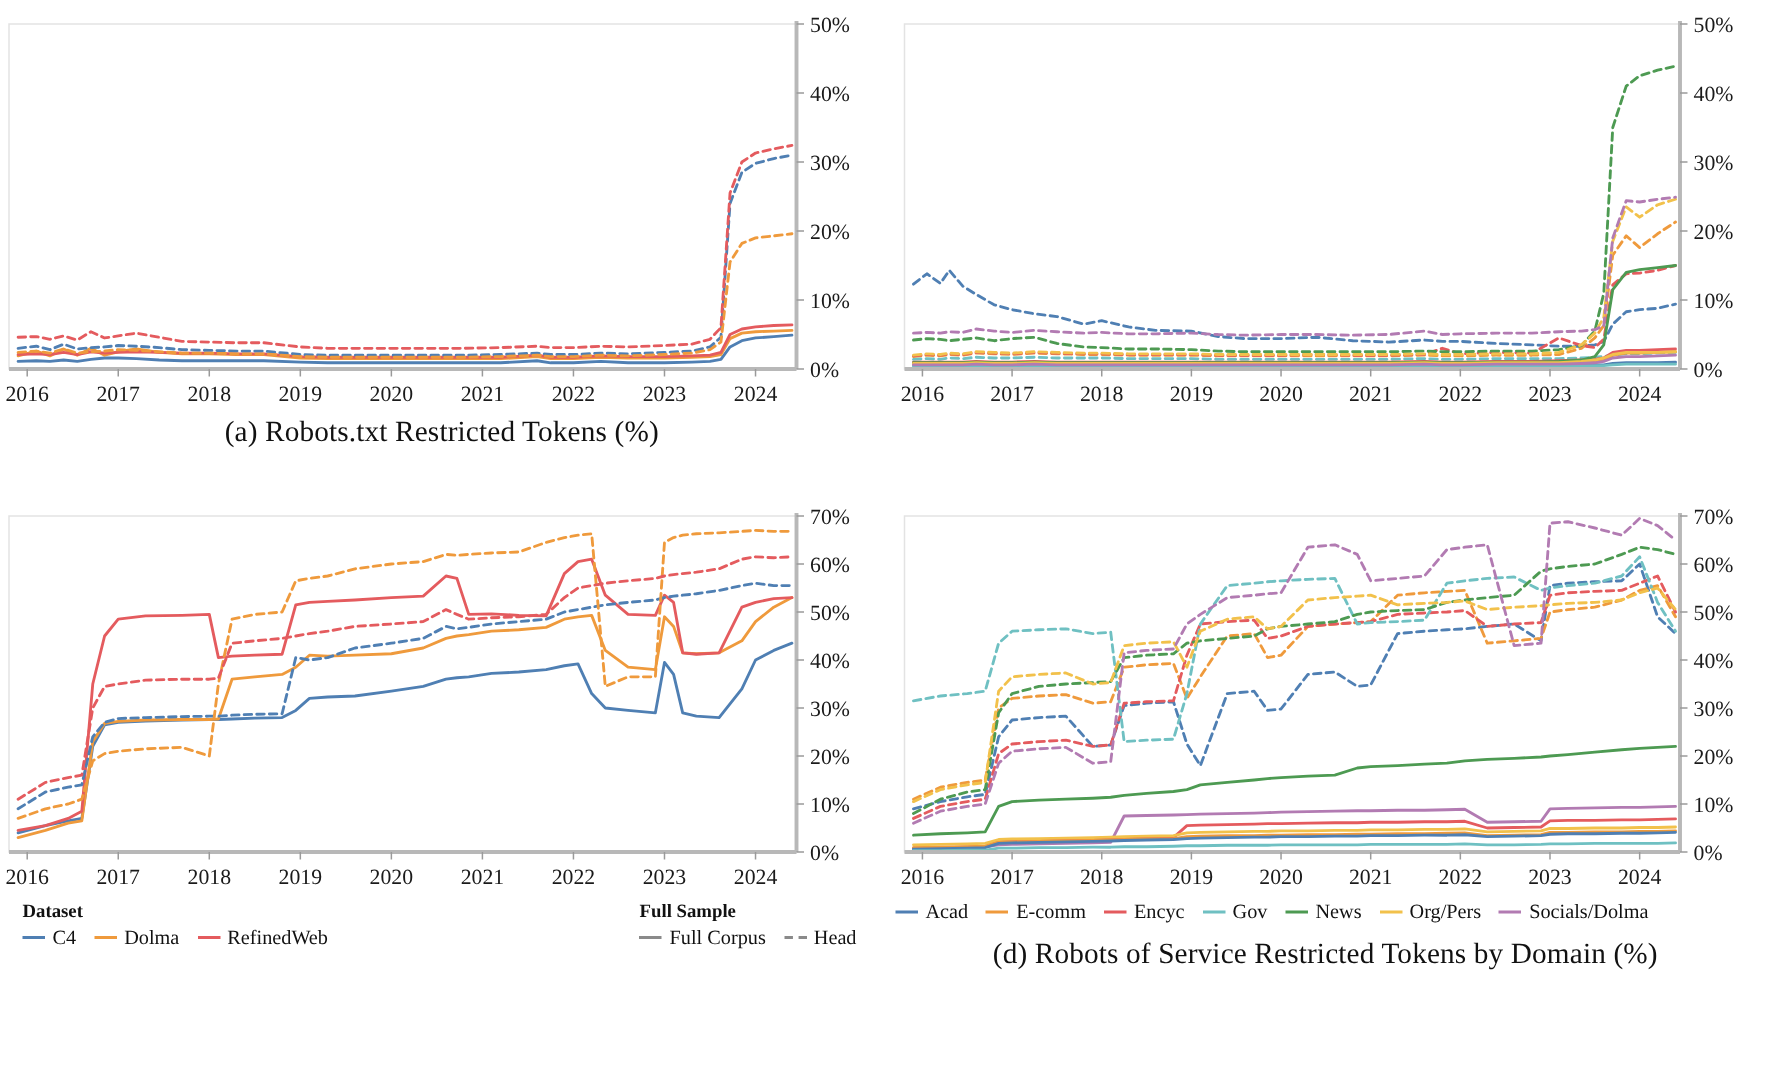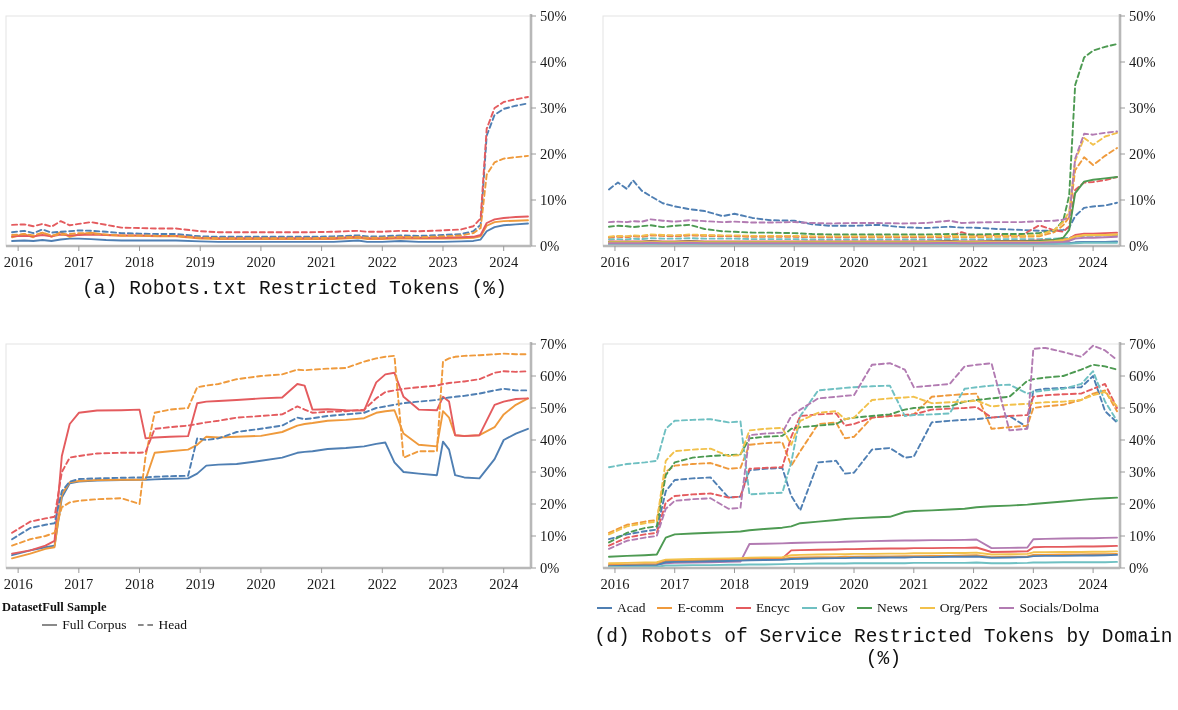--- a/index.html
+++ b/index.html
@@ -1,27 +1,27 @@
 <!DOCTYPE html>
 <html><head>
 <meta charset="utf-8">
 <style>
   html,body{margin:0;padding:0;background:#ffffff;}
   body{width:1178px;height:710px;font-family:"Liberation Serif",serif;color:#1a1a1a;overflow:hidden;}
   .figure{width:1178px;height:710px;display:grid;grid-template-columns:589px 589px;grid-template-rows:330px 380px;}
   .panel{position:relative;box-sizing:border-box;}
   .plotwrap{position:relative;}
-  .caption{text-align:center;font-size:19.5px;font-family:Liberation Mono, monospace;color:#111;letter-spacing:0.1px;}
+  .caption{text-align:center;font-size:19.5px;font-family:Liberation Serif, serif;color:#111;letter-spacing:0.1px;}
   .legend{font-family:"Liberation Serif",serif;}
   .legend-title{font-weight:bold;font-size:12.5px;color:#111;}
   .legend-row{display:flex;align-items:center;gap:0px;}
   .legend-item{display:flex;align-items:center;margin-right:12px;white-space:nowrap;}
   .swatch{display:inline-block;width:15px;height:0;border-top-width:2.4px;margin-right:5px;vertical-align:middle;}
   .legend-label{font-size:13.5px;color:#111;}
-  .legend-blocks{display:flex;padding:0 6px 0 2px;}
+  .legend-blocks{display:flex;justify-content:space-between;padding:0 6px 0 2px;margin-left:13px;}
   .lg-block{display:flex;flex-direction:column;gap:2px;}
   svg{display:block;}
   .axis-text{font-family:"Liberation Serif",serif;font-size:14.5px;fill:#1a1a1a;}
   .tickline{stroke:#9a9a9a;stroke-width:1;}
   .axisline{stroke:#b8b8b8;stroke-width:2.6;}
   .frame{fill:none;stroke:#e3e3e3;stroke-width:1;}
 </style>
 </head>
 <body>
 
@@ -172,20 +172,34 @@
           <text x="382.3005780346809" y="259" class="axis-text" text-anchor="middle">2022</text>
           <line x1="442.99421965317737" y1="238" x2="442.99421965317737" y2="243" class="tickline"></line>
           <text x="442.99421965317737" y="259" class="axis-text" text-anchor="middle">2023</text>
           <line x1="503.68786127167385" y1="238" x2="503.68786127167385" y2="243" class="tickline"></line>
           <text x="503.68786127167385" y="259" class="axis-text" text-anchor="middle">2024</text>
         </svg>
     </div>
     <div class="legend legend-blocks">
       <div class="lg-block">
         <div class="legend-title">Dataset</div>
+        <div class="legend-row" id="legend-dataset">
+            <span class="legend-item">
+              <span class="swatch" style="border-top-color: rgb(79, 127, 179); border-top-style: solid;"></span>
+              <span class="legend-label">C4</span>
+            </span>
+            <span class="legend-item">
+              <span class="swatch" style="border-top-color: rgb(239, 154, 60); border-top-style: solid;"></span>
+              <span class="legend-label">Dolma</span>
+            </span>
+            <span class="legend-item">
+              <span class="swatch" style="border-top-color: rgb(228, 91, 94); border-top-style: solid;"></span>
+              <span class="legend-label">RefinedWeb</span>
+            </span>
+          </div>
       </div>
       <div class="lg-block">
         <div class="legend-title">Full Sample</div>
         <div class="legend-row" id="legend-tokensample">
             <span class="legend-item">
               <span class="swatch" style="border-top-color: rgb(138, 138, 138); border-top-style: solid;"></span>
               <span class="legend-label">Full Corpus</span>
             </span>
             <span class="legend-item">
               <span class="swatch" style="border-top-color: rgb(138, 138, 138); border-top-style: dashed;"></span>

